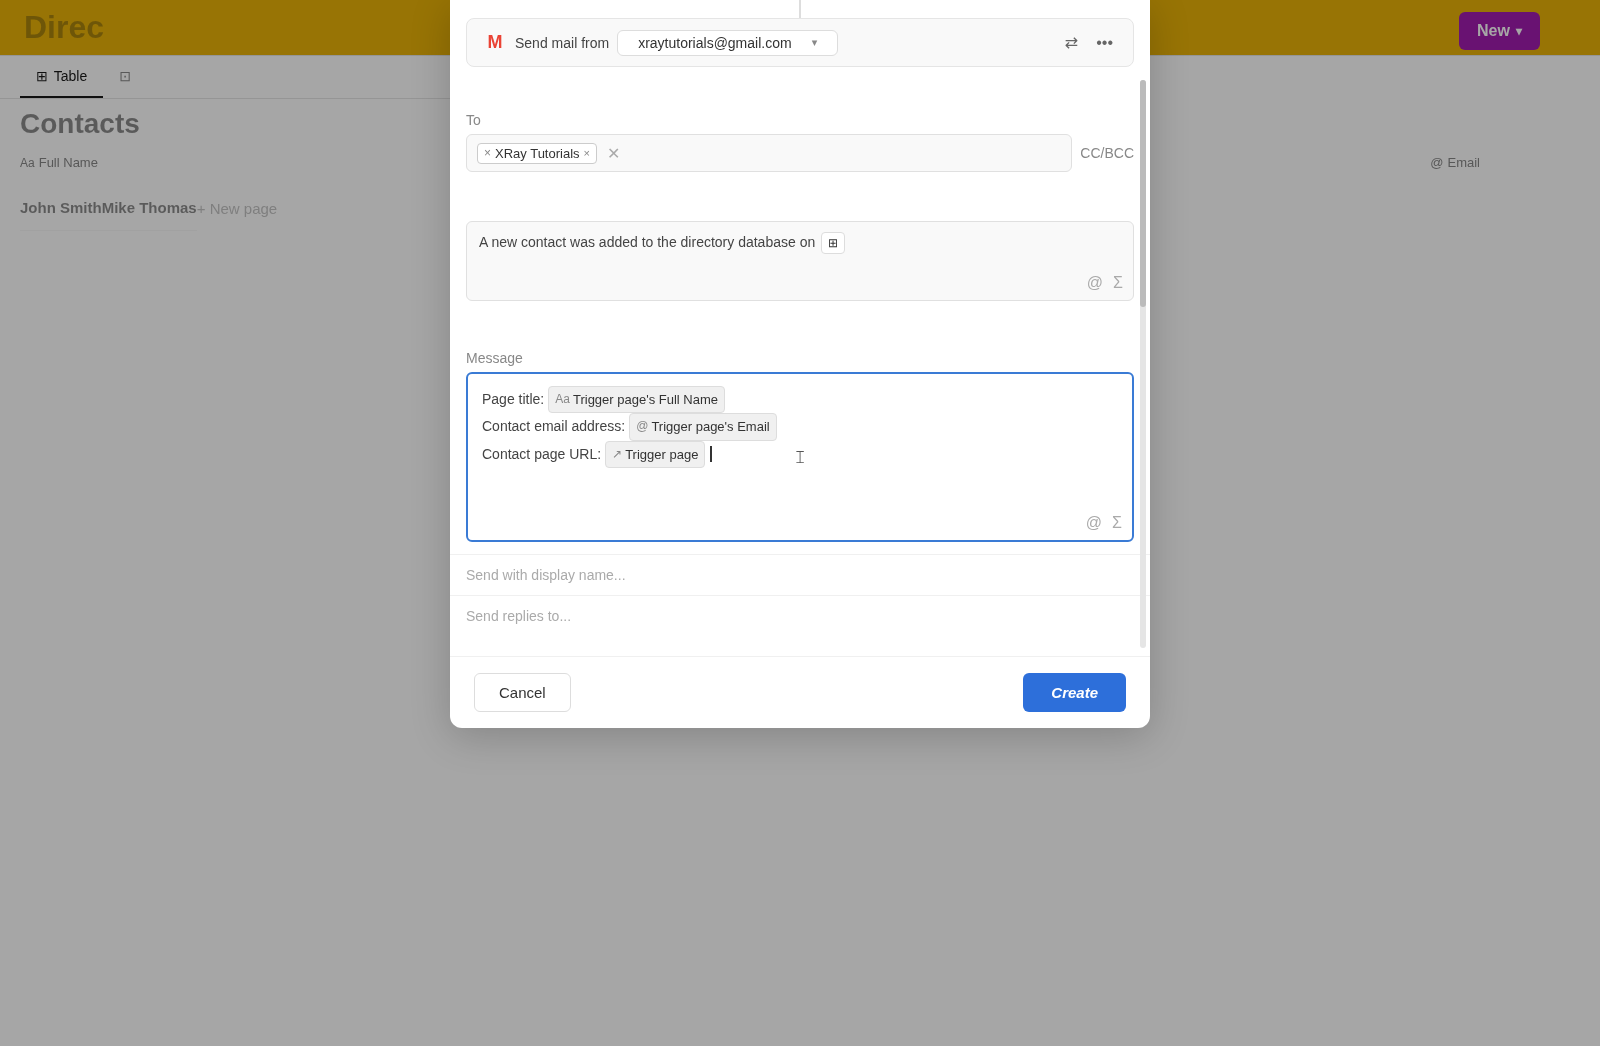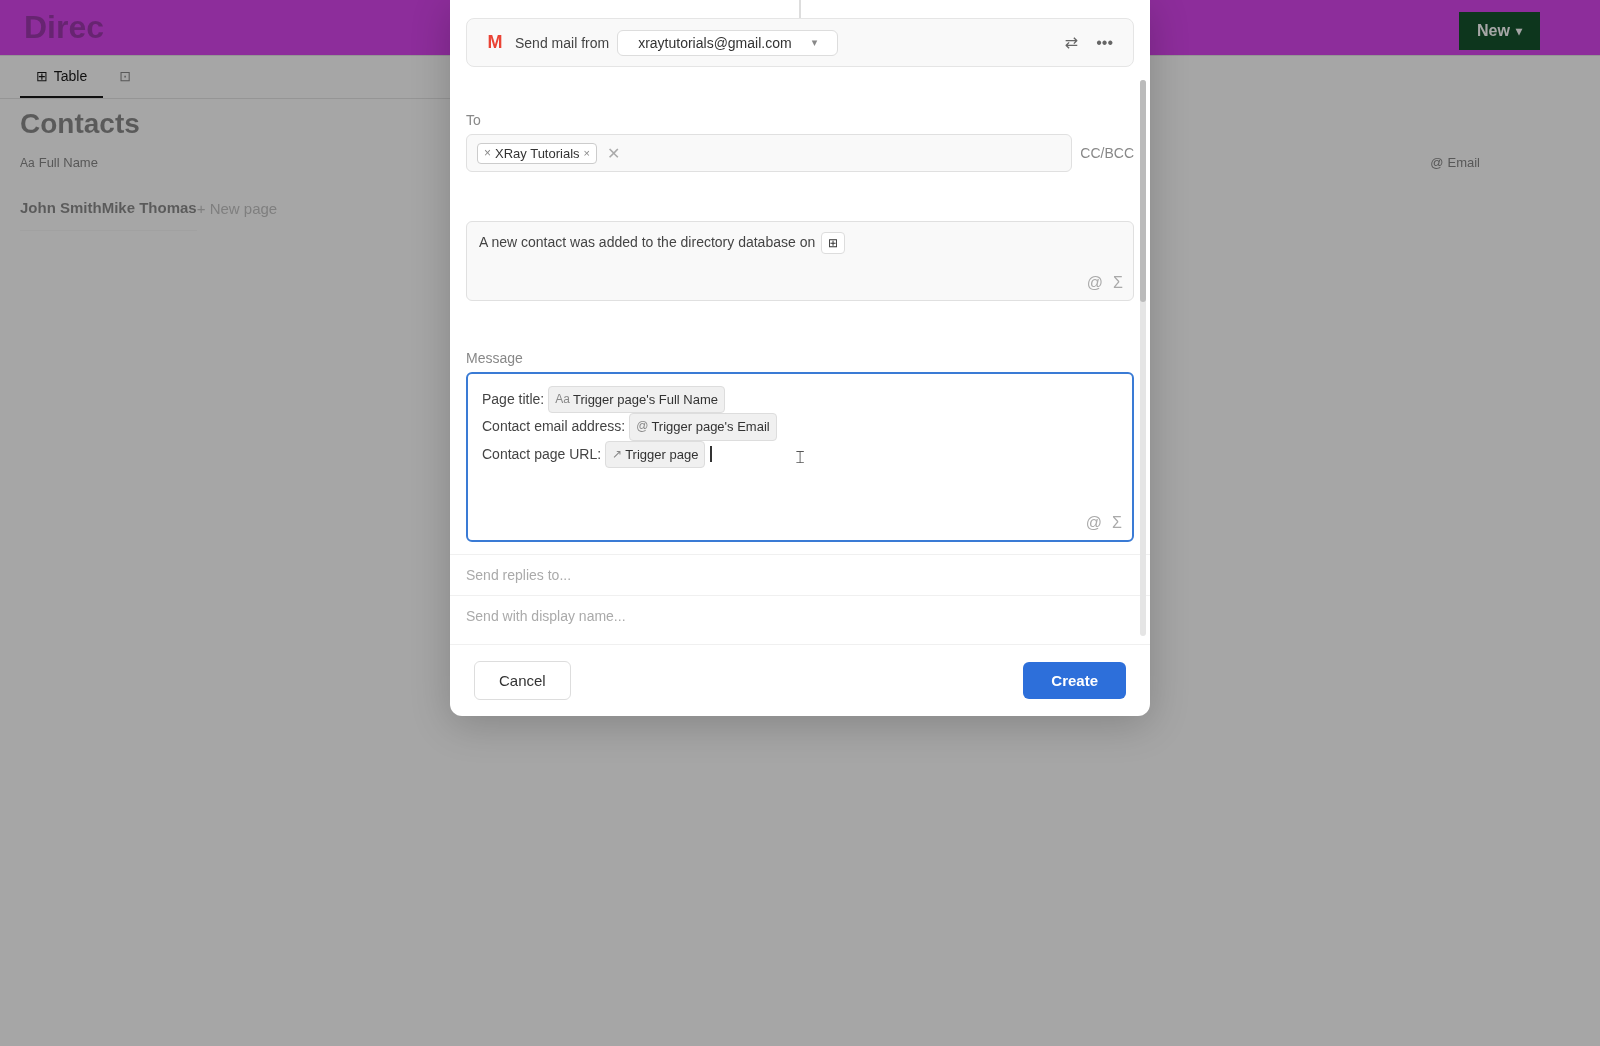--- a/index.html
+++ b/index.html
@@ -20,42 +20,42 @@
       height: 1046px;
       background: #fff;
       z-index: 0;
     }
 
     .app-header {
       position: absolute;
       top: 0; left: 0;
       width: 1600px;
       height: 56px;
-      background: #d946ef;
+      background: #eab308;
       display: flex;
       align-items: center;
       padding: 0 24px;
       border-bottom: 1px solid #e5e5e5;
     }
 
     .app-title {
       font-size: 32px;
       font-weight: 700;
       color: #1a1a1a;
       opacity: 0.3;
     }
 
     .new-button {
       position: absolute;
       top: 12px;
       right: 60px;
-      background: #14532d;
+      background: #a21caf;
       color: white;
       border: none;
-      border-radius: 0;
+      border-radius: 6px;
       padding: 10px 18px;
       font-size: 16px;
       font-weight: 600;
       cursor: pointer;
       display: flex;
       align-items: center;
       gap: 6px;
     }
 
     .new-button-chevron {
@@ -435,24 +435,23 @@
       gap: 10px;
       align-items: center;
       color: #aaa;
       font-size: 16px;
     }
 
     
     .modal-footer {
       display: flex;
       justify-content: space-between;
-      align-items: center;
       padding: 16px 24px;
       border-top: 1px solid #f0f0f0;
-      margin-top: 8px;
+      margin-top: 20px;
     }
 
     .cancel-btn {
       background: #fff;
       border: 1px solid #ddd;
       border-radius: 6px;
       padding: 10px 24px;
       font-size: 15px;
       color: #333;
       cursor: pointer;
@@ -460,20 +459,21 @@
 
     .create-btn {
       background: #2d6fda;
       border: none;
       border-radius: 6px;
       padding: 10px 28px;
       font-size: 15px;
       color: #fff;
       font-weight: 600;
       cursor: pointer;
+      font-style: italic;
     }
 
     .scrollbar {
       position: absolute;
       right: 4px;
       top: 80px;
       bottom: 80px;
       width: 6px;
       background: #e5e5e5;
       border-radius: 3px;
@@ -628,26 +628,26 @@
       </div>
       <div class="message-icons">
         <span style="cursor:pointer;">@</span>
         <span style="cursor:pointer;">Σ</span>
       </div>
 
       <div style="position:absolute;top:50%;left:50%;transform:translate(-50%,-50%);color:#555;font-size:18px;pointer-events:none;">𝙸</div>
     </div>
   </div>
 
+  <div style="padding: 12px 16px 0 16px; border-top: 1px solid #f0f0f0; margin: 0 0 0 0;">
+    <div style="font-size:14px;color:#aaa;padding: 0 0 12px 0;">Send with display name...</div>
+  </div>
+
   <div style="padding: 0 16px 0 16px; border-top: 1px solid #f0f0f0;">
     <div style="font-size:14px;color:#aaa;padding: 12px 0;">Send replies to...</div>
-  </div>
-
-  <div style="padding: 12px 16px 0 16px; border-top: 1px solid #f0f0f0; margin: 0 0 0 0;">
-    <div style="font-size:14px;color:#aaa;padding: 0 0 12px 0;">Send with display name...</div>
   </div>
 
   <div class="modal-footer">
     <button class="cancel-btn">Cancel</button>
     <button class="create-btn">Create</button>
   </div>
 
   <div class="scrollbar">
     <div class="scrollbar-thumb"></div>
   </div>

